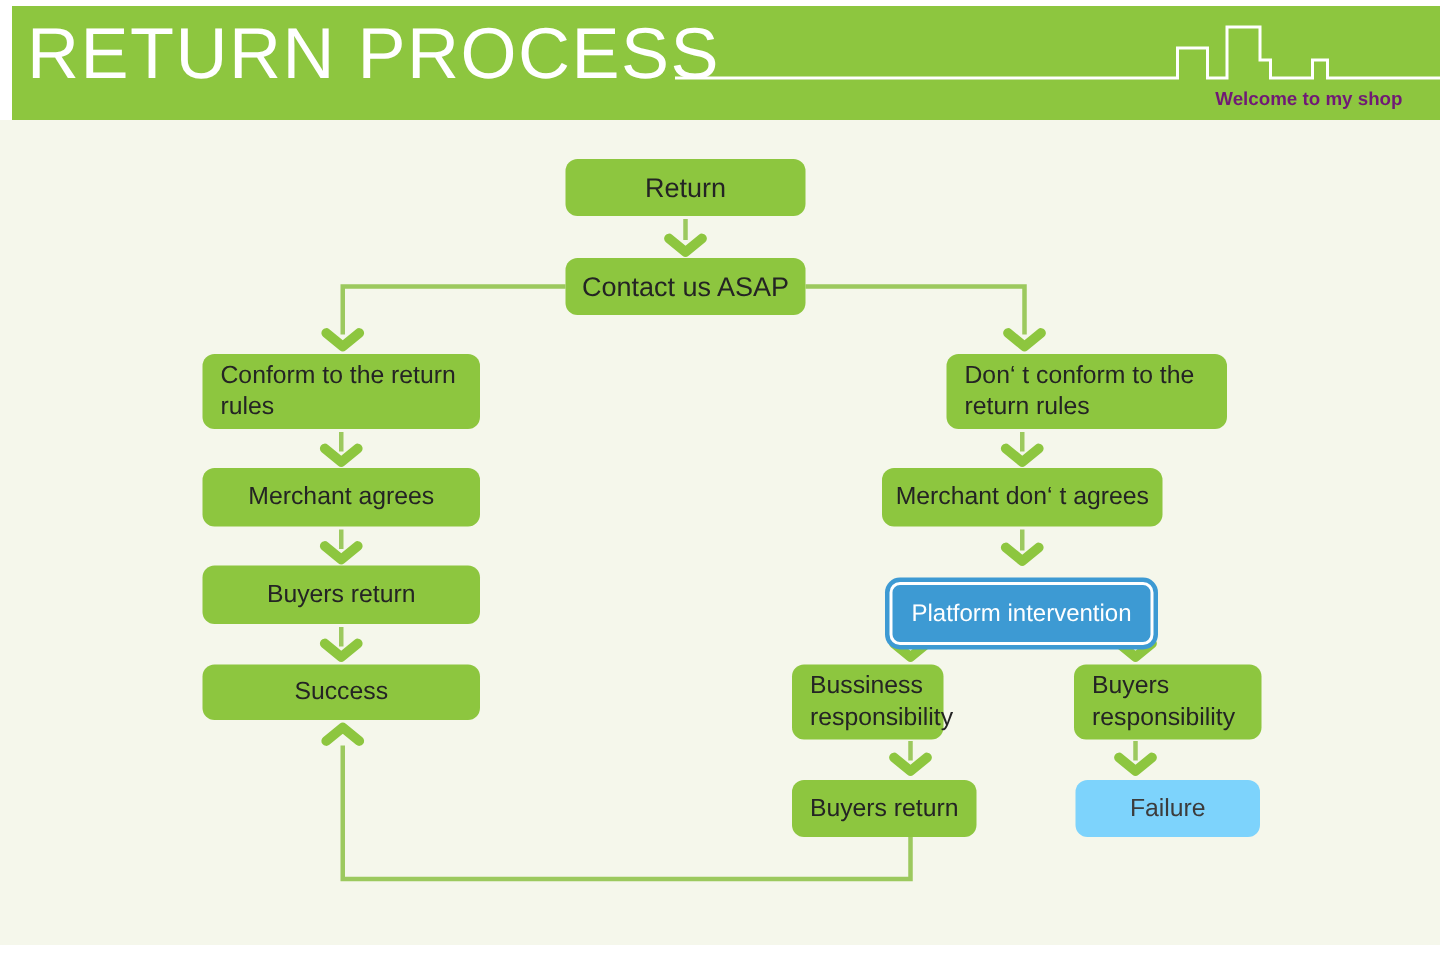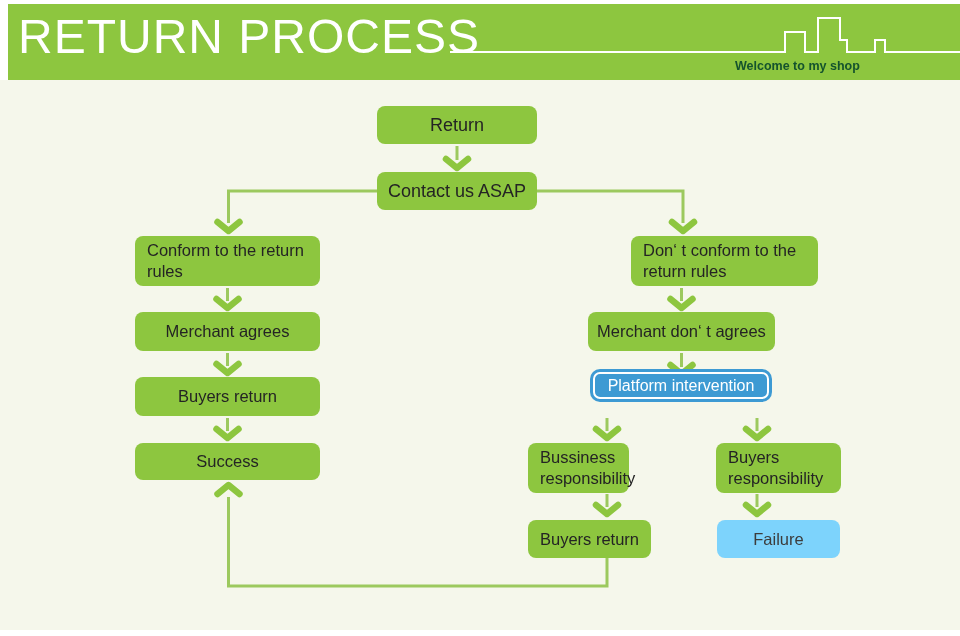--- a/index.html
+++ b/index.html
@@ -18,21 +18,21 @@
     background:#8dc63f;
   }
   .title{
     position:absolute;left:10px;top:5px;
     font-size:48px;font-weight:300;letter-spacing:1px;
     color:#ffffff;white-space:nowrap;
   }
   .header-deco{position:absolute;left:0;top:0;width:952px;height:76px;}
   .tagline{
     position:absolute;left:727px;top:55px;width:200px;
-    text-align:left;color:#14532d;
+    text-align:right;color:#701a75;
     font-size:12.5px;font-weight:700;
   }
 
   
   .canvas{
     position:absolute;left:0;top:80px;width:960px;height:550px;
     background:#f5f7eb;
   }
   .bottom-strip{
     position:absolute;left:0;top:630px;width:960px;height:6px;background:#ffffff;
@@ -126,21 +126,21 @@
 
     <div class="node" style="left:135px;top:297px;width:185px;height:39px;">Buyers return</div>
 
     <div class="node" style="left:135px;top:363px;width:185px;height:37px;">Success</div>
 
     <div class="node left multi" style="left:588px;top:156px;width:187px;height:50px;margin-left:43px;">Don‘ t conform to the
 return rules</div>
 
     <div class="node" style="left:588px;top:232px;width:187px;height:39px;">Merchant don‘ t agrees</div>
 
-    <div class="node blue" style="left:593px;top:292px;width:176px;height:27px;">Platform intervention</div>
+    <div class="node blue" style="left:593px;top:308px;width:176px;height:42px;">Platform intervention</div>
 
     <div class="node left multi" style="left:528px;top:363px;width:101px;height:50px;">Bussiness
 responsibility</div>
 
     <div class="node left multi" style="left:716px;top:363px;width:125px;height:50px;">Buyers
 responsibility</div>
 
     <div class="node" style="left:528px;top:440px;width:123px;height:38px;">Buyers return</div>
 
     <div class="node gray" style="left:717px;top:440px;width:123px;height:38px;">Failure</div>

